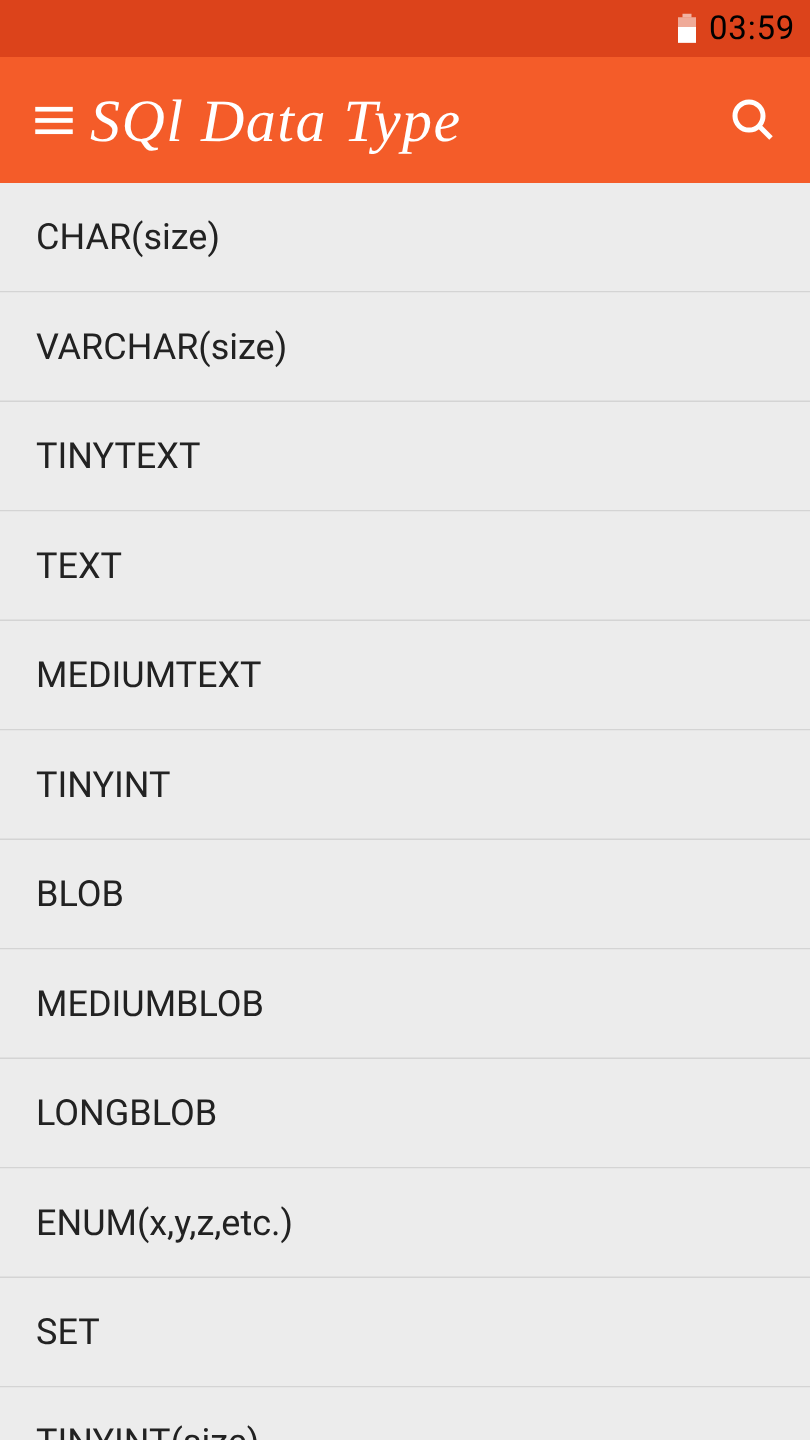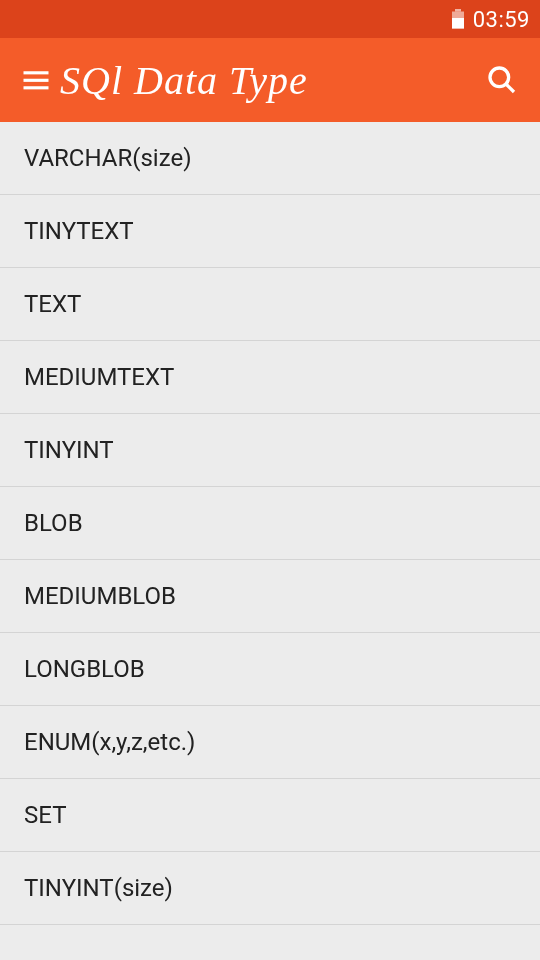--- a/index.html
+++ b/index.html
@@ -10,21 +10,21 @@
       font-family: -apple-system, BlinkMacSystemFont, 'Segoe UI', Roboto, sans-serif;
       background: #ececec;
     }
     .status-bar {
       height: 38px;
       background: #dc431b;
       display: flex;
       align-items: center;
       justify-content: flex-end;
       padding: 0 10px;
-      color: #ffffff;
+      color: #000000;
     }
     .battery-icon {
       width: 14px;
       height: 20px;
       margin-right: 8px;
       position: relative;
     }
     .battery-icon svg { display: block; }
     .status-time {
       font-size: 22px;
@@ -112,20 +112,23 @@
   <div class="search-icon">
     <svg viewBox="0 0 24 24" width="32" height="32" fill="none" stroke="#fff" stroke-width="2.5">
       <circle cx="10" cy="10" r="7"></circle>
       <line x1="15" y1="15" x2="21" y2="21"></line>
     </svg>
   </div>
 </div>
 
 <div class="list-container">
   <div class="list-item">
+    <span class="list-item-label">CHAR(size)</span>
+  </div>
+  <div class="list-item">
     <span class="list-item-label">VARCHAR(size)</span>
   </div>
   <div class="list-item">
     <span class="list-item-label">TINYTEXT</span>
   </div>
   <div class="list-item">
     <span class="list-item-label">TEXT</span>
   </div>
   <div class="list-item">
     <span class="list-item-label">MEDIUMTEXT</span>

